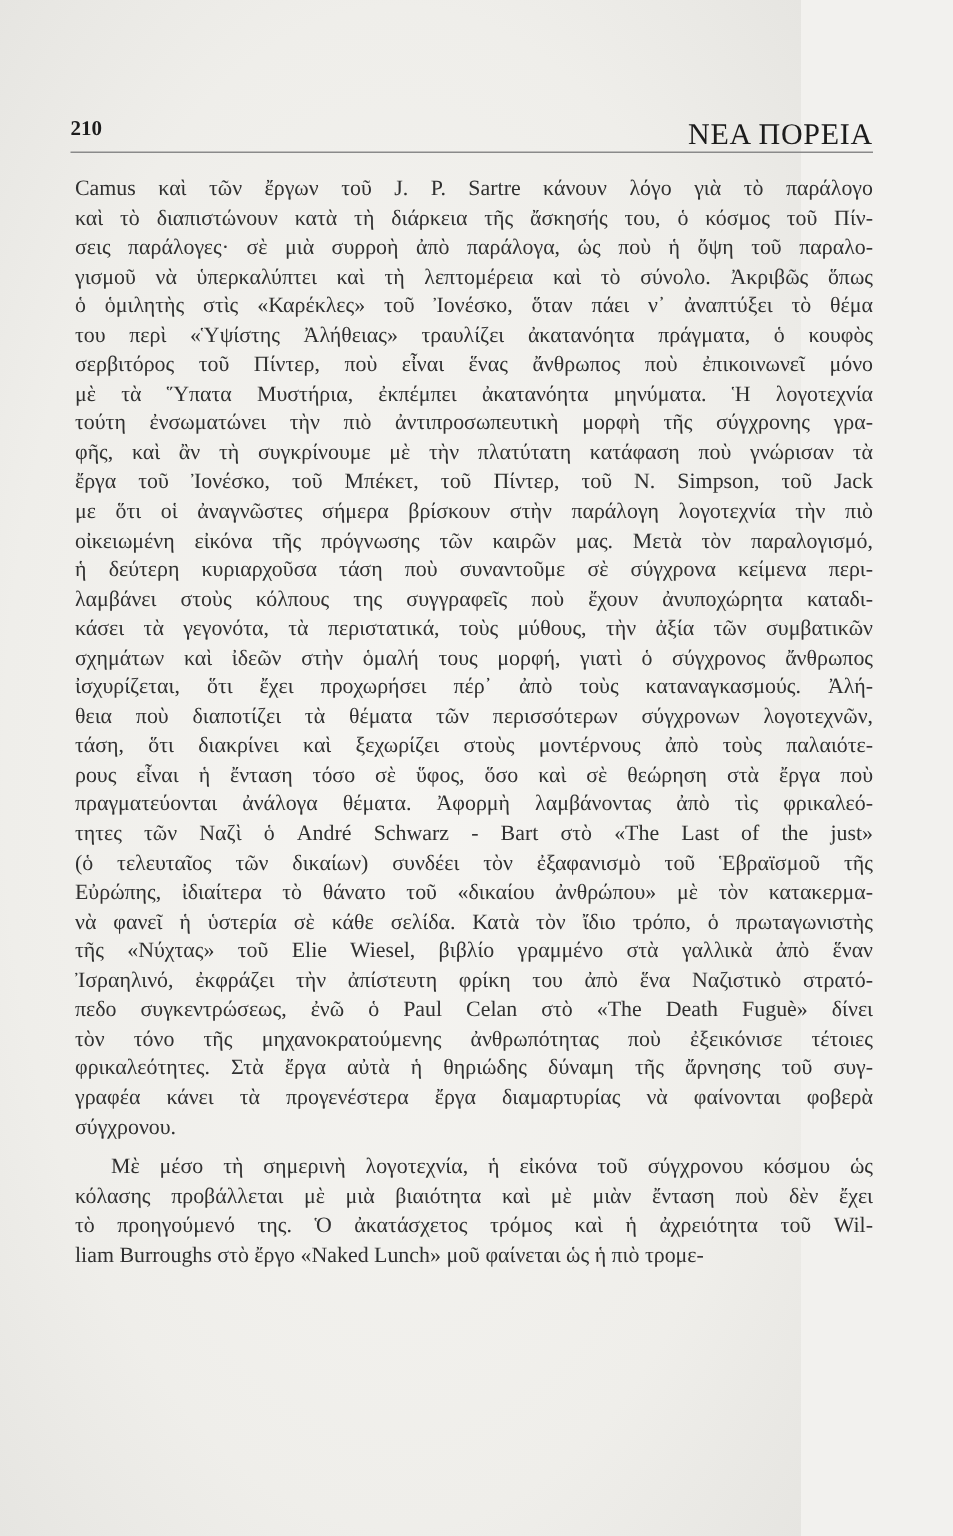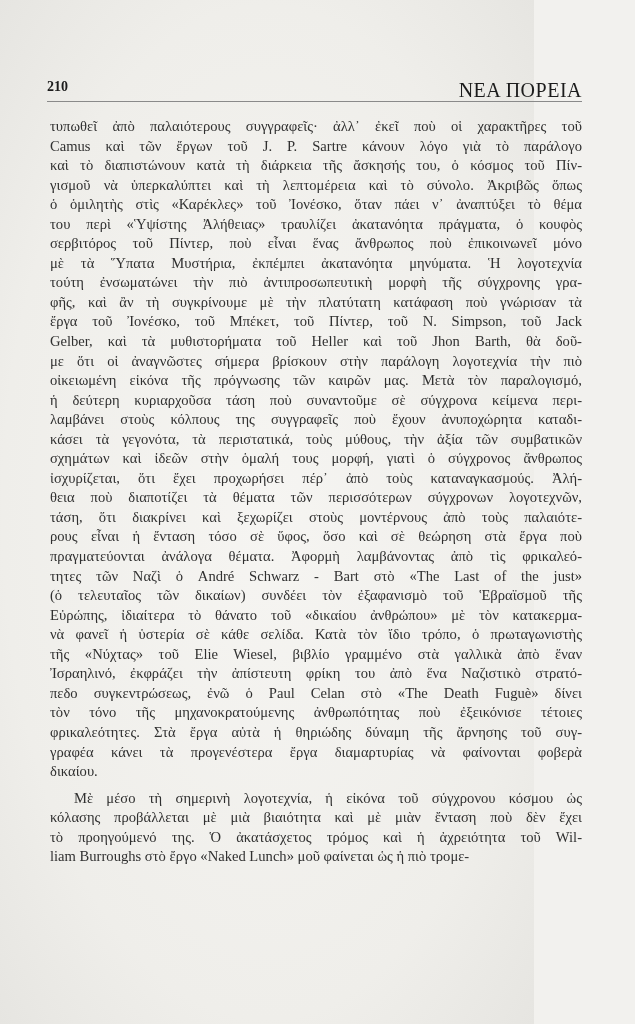--- a/index.html
+++ b/index.html
@@ -49,32 +49,31 @@
 
 <div class="page">
   <div class="header">
     <span class="page-number">210</span>
     <span class="running-head">ΝΕΑ ΠΟΡΕΙΑ</span>
   </div>
   <div class="rule"></div>
 
   <div class="body-text">
     <div id="para-0">
-        <span class="line">τυπωθεῖ ἀπὸ παλαιότερους συγγραφεῖς· ἀλλ᾽ ἐκεῖ ποὺ οἱ χαρακτῆρες τοῦ</span>
         <span class="line">Camus καὶ τῶν ἔργων τοῦ J. P. Sartre κάνουν λόγο γιὰ τὸ παράλογο</span>
         <span class="line">καὶ τὸ διαπιστώνουν κατὰ τὴ διάρκεια τῆς ἄσκησής του, ὁ κόσμος τοῦ Πίν-</span>
+        <span class="line">σεις παράλογες· σὲ μιὰ συρροὴ ἀπὸ παράλογα, ὡς ποὺ ἡ ὄψη τοῦ παραλο-</span>
         <span class="line">γισμοῦ νὰ ὑπερκαλύπτει καὶ τὴ λεπτομέρεια καὶ τὸ σύνολο. Ἀκριβῶς ὅπως</span>
         <span class="line">ὁ ὁμιλητὴς στὶς «Καρέκλες» τοῦ Ἰονέσκο, ὅταν πάει ν᾽ ἀναπτύξει τὸ θέμα</span>
         <span class="line">του περὶ «Ὑψίστης Ἀλήθειας» τραυλίζει ἀκατανόητα πράγματα, ὁ κουφὸς</span>
         <span class="line">σερβιτόρος τοῦ Πίντερ, ποὺ εἶναι ἕνας ἄνθρωπος ποὺ ἐπικοινωνεῖ μόνο</span>
         <span class="line">μὲ τὰ Ὕπατα Μυστήρια, ἐκπέμπει ἀκατανόητα μηνύματα. Ἡ λογοτεχνία</span>
         <span class="line">τούτη ἐνσωματώνει τὴν πιὸ ἀντιπροσωπευτικὴ μορφὴ τῆς σύγχρονης γρα-</span>
         <span class="line">φῆς, καὶ ἂν τὴ συγκρίνουμε μὲ τὴν πλατύτατη κατάφαση ποὺ γνώρισαν τὰ</span>
         <span class="line">ἔργα τοῦ Ἰονέσκο, τοῦ Μπέκετ, τοῦ Πίντερ, τοῦ N. Simpson, τοῦ Jack</span>
-        <span class="line">Gelber, καὶ τὰ μυθιστορήματα τοῦ Heller καὶ τοῦ Jhon Barth, θὰ δοῦ-</span>
         <span class="line">με ὅτι οἱ ἀναγνῶστες σήμερα βρίσκουν στὴν παράλογη λογοτεχνία τὴν πιὸ</span>
         <span class="line">οἰκειωμένη εἰκόνα τῆς πρόγνωσης τῶν καιρῶν μας. Μετὰ τὸν παραλογισμό,</span>
         <span class="line">ἡ δεύτερη κυριαρχοῦσα τάση ποὺ συναντοῦμε σὲ σύγχρονα κείμενα περι-</span>
         <span class="line">λαμβάνει στοὺς κόλπους της συγγραφεῖς ποὺ ἔχουν ἀνυποχώρητα καταδι-</span>
         <span class="line">κάσει τὰ γεγονότα, τὰ περιστατικά, τοὺς μύθους, τὴν ἀξία τῶν συμβατικῶν</span>
         <span class="line">σχημάτων καὶ ἰδεῶν στὴν ὁμαλή τους μορφή, γιατὶ ὁ σύγχρονος ἄνθρωπος</span>
         <span class="line">ἰσχυρίζεται, ὅτι ἔχει προχωρήσει πέρ᾽ ἀπὸ τοὺς καταναγκασμούς. Ἀλή-</span>
         <span class="line">θεια ποὺ διαποτίζει τὰ θέματα τῶν περισσότερων σύγχρονων λογοτεχνῶν,</span>
         <span class="line">τάση, ὅτι διακρίνει καὶ ξεχωρίζει στοὺς μοντέρνους ἀπὸ τοὺς παλαιότε-</span>
         <span class="line">ρους εἶναι ἡ ἔνταση τόσο σὲ ὕφος, ὅσο καὶ σὲ θεώρηση στὰ ἔργα ποὺ</span>
@@ -82,21 +81,21 @@
         <span class="line">τητες τῶν Ναζὶ ὁ André Schwarz - Bart στὸ «The Last of the just»</span>
         <span class="line">(ὁ τελευταῖος τῶν δικαίων) συνδέει τὸν ἐξαφανισμὸ τοῦ Ἑβραϊσμοῦ τῆς</span>
         <span class="line">Εὐρώπης, ἰδιαίτερα τὸ θάνατο τοῦ «δικαίου ἀνθρώπου» μὲ τὸν κατακερμα-</span>
         <span class="line">νὰ φανεῖ ἡ ὑστερία σὲ κάθε σελίδα. Κατὰ τὸν ἴδιο τρόπο, ὁ πρωταγωνιστὴς</span>
         <span class="line">τῆς «Νύχτας» τοῦ Elie Wiesel, βιβλίο γραμμένο στὰ γαλλικὰ ἀπὸ ἕναν</span>
         <span class="line">Ἰσραηλινό, ἐκφράζει τὴν ἀπίστευτη φρίκη του ἀπὸ ἕνα Ναζιστικὸ στρατό-</span>
         <span class="line">πεδο συγκεντρώσεως, ἐνῶ ὁ Paul Celan στὸ «The Death Fuguè» δίνει</span>
         <span class="line">τὸν τόνο τῆς μηχανοκρατούμενης ἀνθρωπότητας ποὺ ἐξεικόνισε τέτοιες</span>
         <span class="line">φρικαλεότητες. Στὰ ἔργα αὐτὰ ἡ θηριώδης δύναμη τῆς ἄρνησης τοῦ συγ-</span>
         <span class="line">γραφέα κάνει τὰ προγενέστερα ἔργα διαμαρτυρίας νὰ φαίνονται φοβερὰ</span>
-        <span class="line last">δικαίου.</span>
+        <span class="line last">σύγχρονου.</span>
       </div>
     <div class="gap"></div>
     <div id="para-1">
         <span class="line indent">Μὲ μέσο τὴ σημερινὴ λογοτεχνία, ἡ εἰκόνα τοῦ σύγχρονου κόσμου ὡς</span>
         <span class="line">κόλασης προβάλλεται μὲ μιὰ βιαιότητα καὶ μὲ μιὰν ἔνταση ποὺ δὲν ἔχει</span>
         <span class="line">τὸ προηγούμενό της. Ὁ ἀκατάσχετος τρόμος καὶ ἡ ἀχρειότητα τοῦ Wil-</span>
         <span class="line last">liam Burroughs στὸ ἔργο «Naked Lunch» μοῦ φαίνεται ὡς ἡ πιὸ τρομε-</span>
       </div>
   </div>
 </div>

